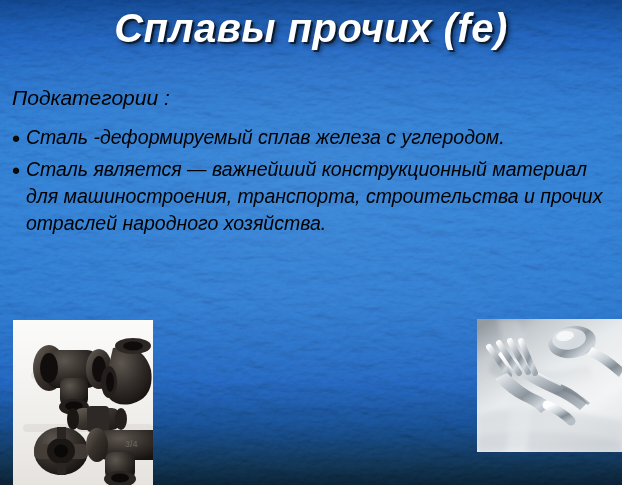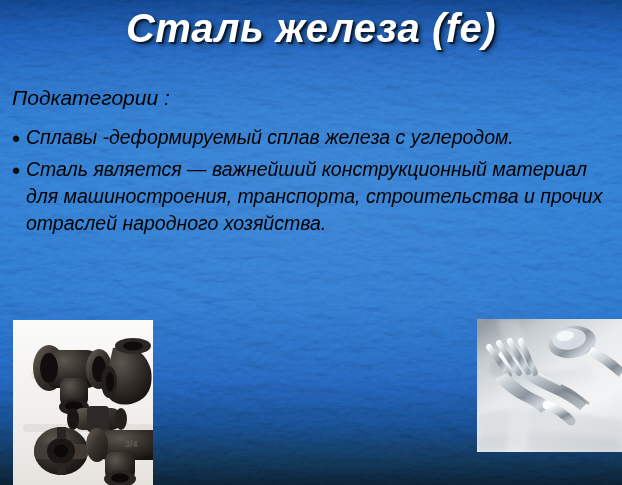--- a/index.html
+++ b/index.html
@@ -156,28 +156,28 @@
           <feDistantLight azimuth="230" elevation="55"></feDistantLight>
         </feDiffuseLighting>
         <feComposite in="lit2" in2="SourceGraphic" operator="in"></feComposite>
       </filter>
     </defs>
     <rect width="622" height="485" filter="url(#crumple2)"></rect>
   </svg>
 
   <div class="vignette"></div>
 
-  <div class="title">Сталь железа (fe)</div>
+  <div class="title">Сплавы прочих (fe)</div>
 
   <div class="subhead">Подкатегории  :</div>
 
   <div class="bullets">
     <div class="bullet-row">
       <span class="bullet-dot">●</span>
-      <span class="bullet-text">Сплавы -деформируемый  сплав железа с углеродом.</span>
+      <span class="bullet-text">Сталь -деформируемый  сплав железа с углеродом.</span>
     </div>
     <div class="bullet-row">
       <span class="bullet-dot">●</span>
       <span class="bullet-text">Сталь  является — важнейший конструкционный материал для машиностроения, транспорта, строительства и прочих отраслей народного хозяйства.</span>
     </div>
   </div>
 
   <div class="pic-fittings">
     <svg width="160" height="165" viewBox="0 0 160 165" aria-hidden="true">
       <defs>

